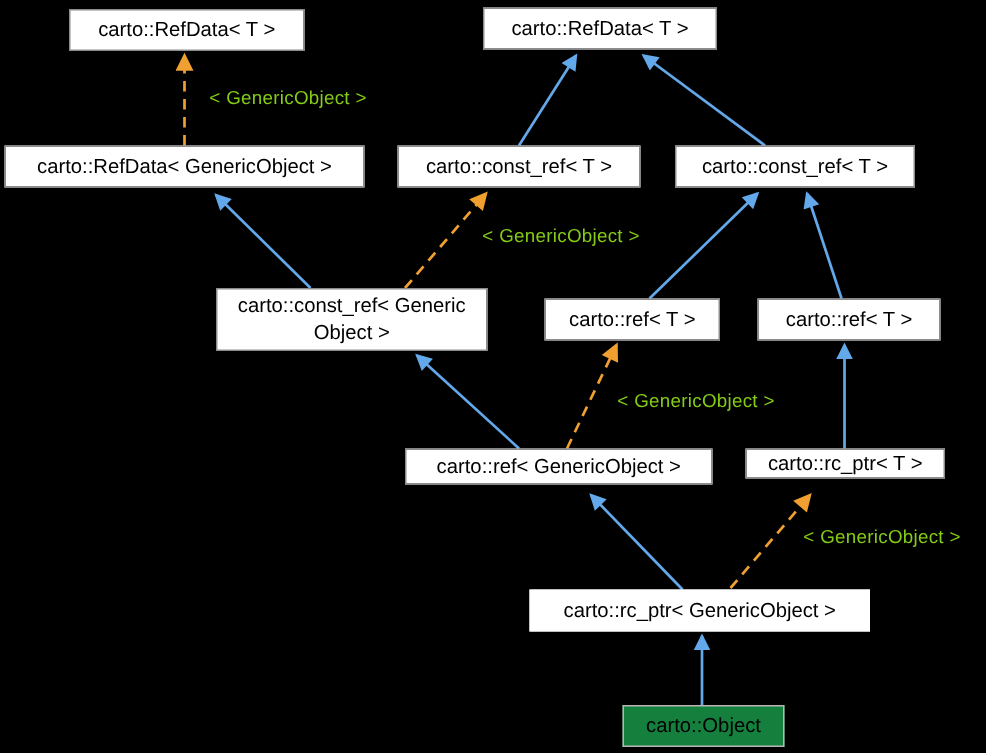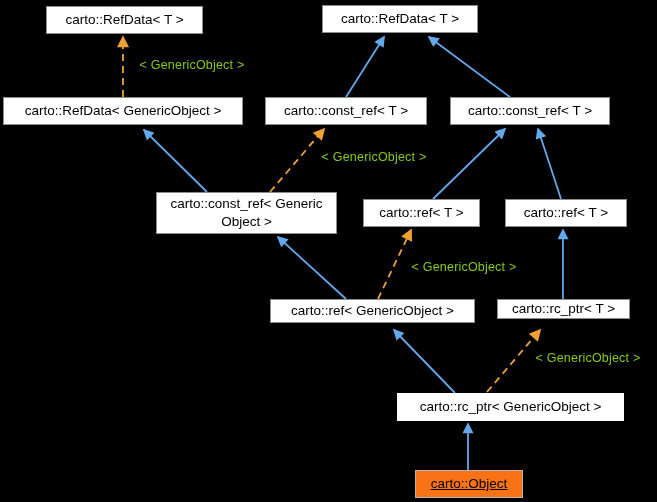--- a/index.html
+++ b/index.html
@@ -45,23 +45,22 @@
     color: #000000;
     font-size: 13.5px;
     line-height: 1.3;
     padding: 1px 4px;
     cursor: pointer;
   }
   .node.bold {
     border: 2px solid #ffffff;
   }
   .node.selected {
-    background: #f97316;
+    background: #15803d;
     border: 1.5px solid #b6b6b6;
-    text-decoration: underline;
   }
   .edge-label {
     position: absolute;
     transform: translate(-50%, -50%);
     color: #84cc16;
     font-size: 12.5px;
     white-space: nowrap;
     letter-spacing: 0.2px;
   }
 </style>
@@ -103,36 +102,36 @@
       </div>
       <div class="node normal" style="left: 3px; top: 97px; width: 240px; height: 28px; align-items: center;">
         <span>carto::RefData&lt; GenericObject &gt;</span>
       </div>
       <div class="node normal" style="left: 265px; top: 97px; width: 162px; height: 28px;">
         <span>carto::const_ref&lt; T &gt;</span>
       </div>
       <div class="node normal" style="left: 450px; top: 97px; width: 160px; height: 28px;">
         <span>carto::const_ref&lt; T &gt;</span>
       </div>
-      <div class="node normal" style="left: 156px; top: 192px; width: 181px; height: 42px;">
+      <div class="node normal" style="left: 144px; top: 192px; width: 181px; height: 42px;">
         <span>carto::const_ref&lt; Generic Object &gt;</span>
       </div>
       <div class="node normal" style="left: 363px; top: 199px; width: 117px; height: 28px;">
         <span>carto::ref&lt; T &gt;</span>
       </div>
       <div class="node normal" style="left: 505px; top: 199px; width: 122px; height: 28px;">
         <span>carto::ref&lt; T &gt;</span>
       </div>
       <div class="node normal" style="left: 270px; top: 299px; width: 205px; height: 24px;">
         <span>carto::ref&lt; GenericObject &gt;</span>
       </div>
       <div class="node normal" style="left: 497px; top: 299px; width: 133px; height: 20px;">
         <span>carto::rc_ptr&lt; T &gt;</span>
       </div>
-      <div class="node bold" style="left: 353px; top: 393px; width: 227px; height: 28px; margin-left: 44px;">
+      <div class="node bold" style="left: 353px; top: 393px; width: 227px; height: 28px;">
         <span>carto::rc_ptr&lt; GenericObject &gt;</span>
       </div>
       <div class="node selected" style="left: 415px; top: 470px; width: 108px; height: 28px;">
         <span>carto::Object</span>
       </div>
     </div>
   <div>
       <div class="edge-label" style="left: 192px; top: 65px;">&lt; GenericObject &gt;</div>
       <div class="edge-label" style="left: 374px; top: 157px;">&lt; GenericObject &gt;</div>
       <div class="edge-label" style="left: 464px; top: 267px;">&lt; GenericObject &gt;</div>

